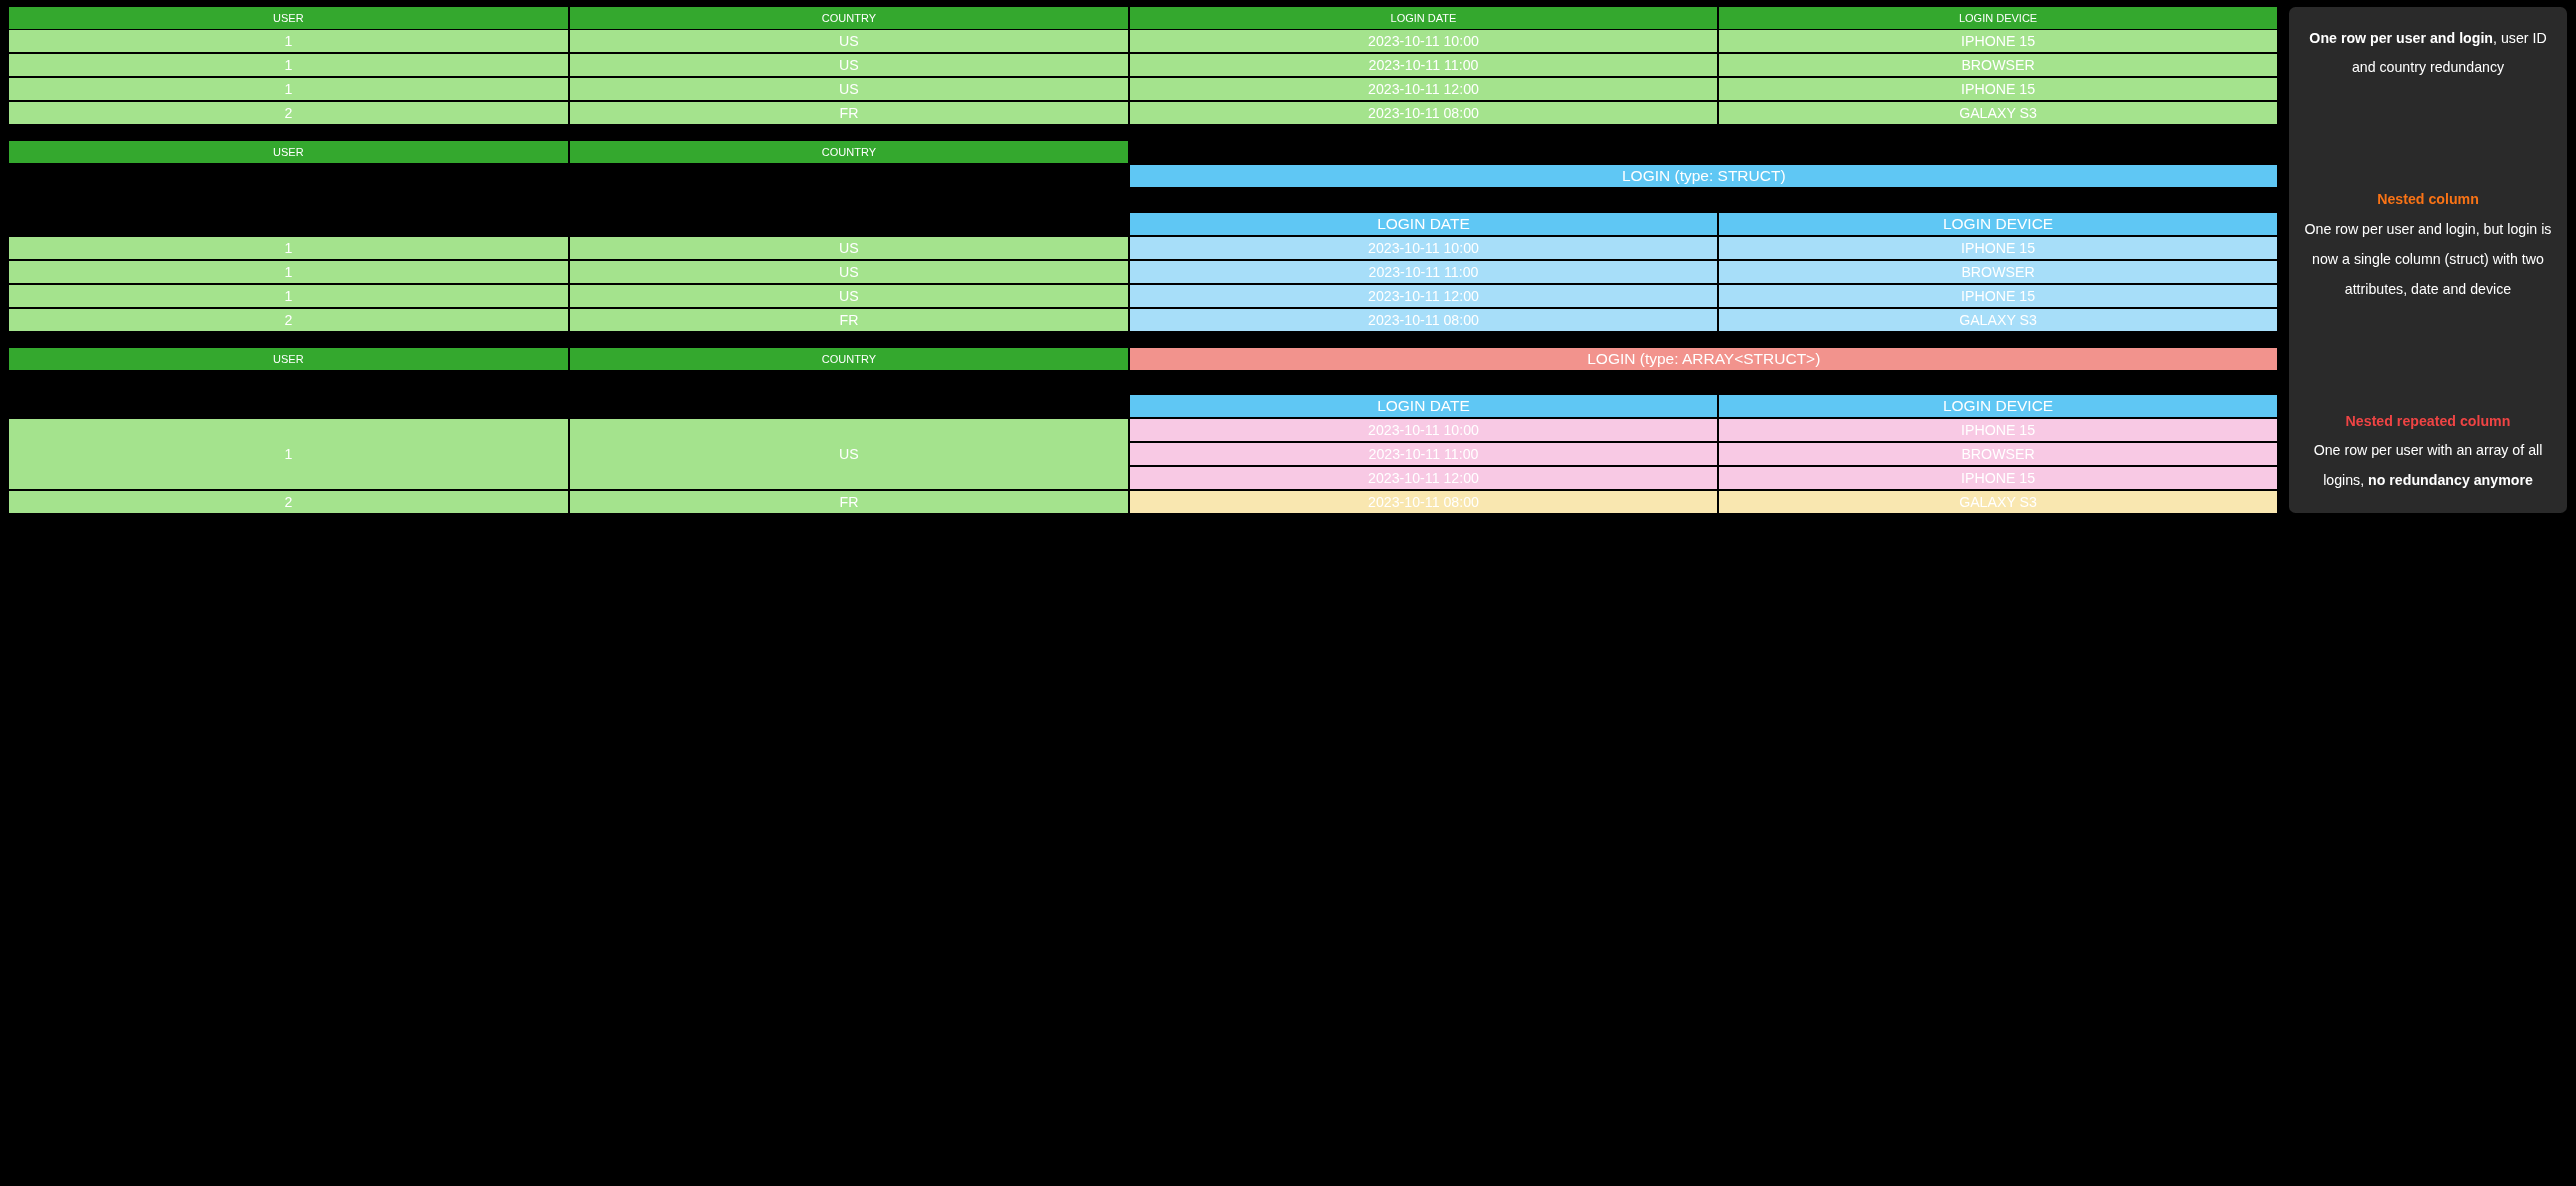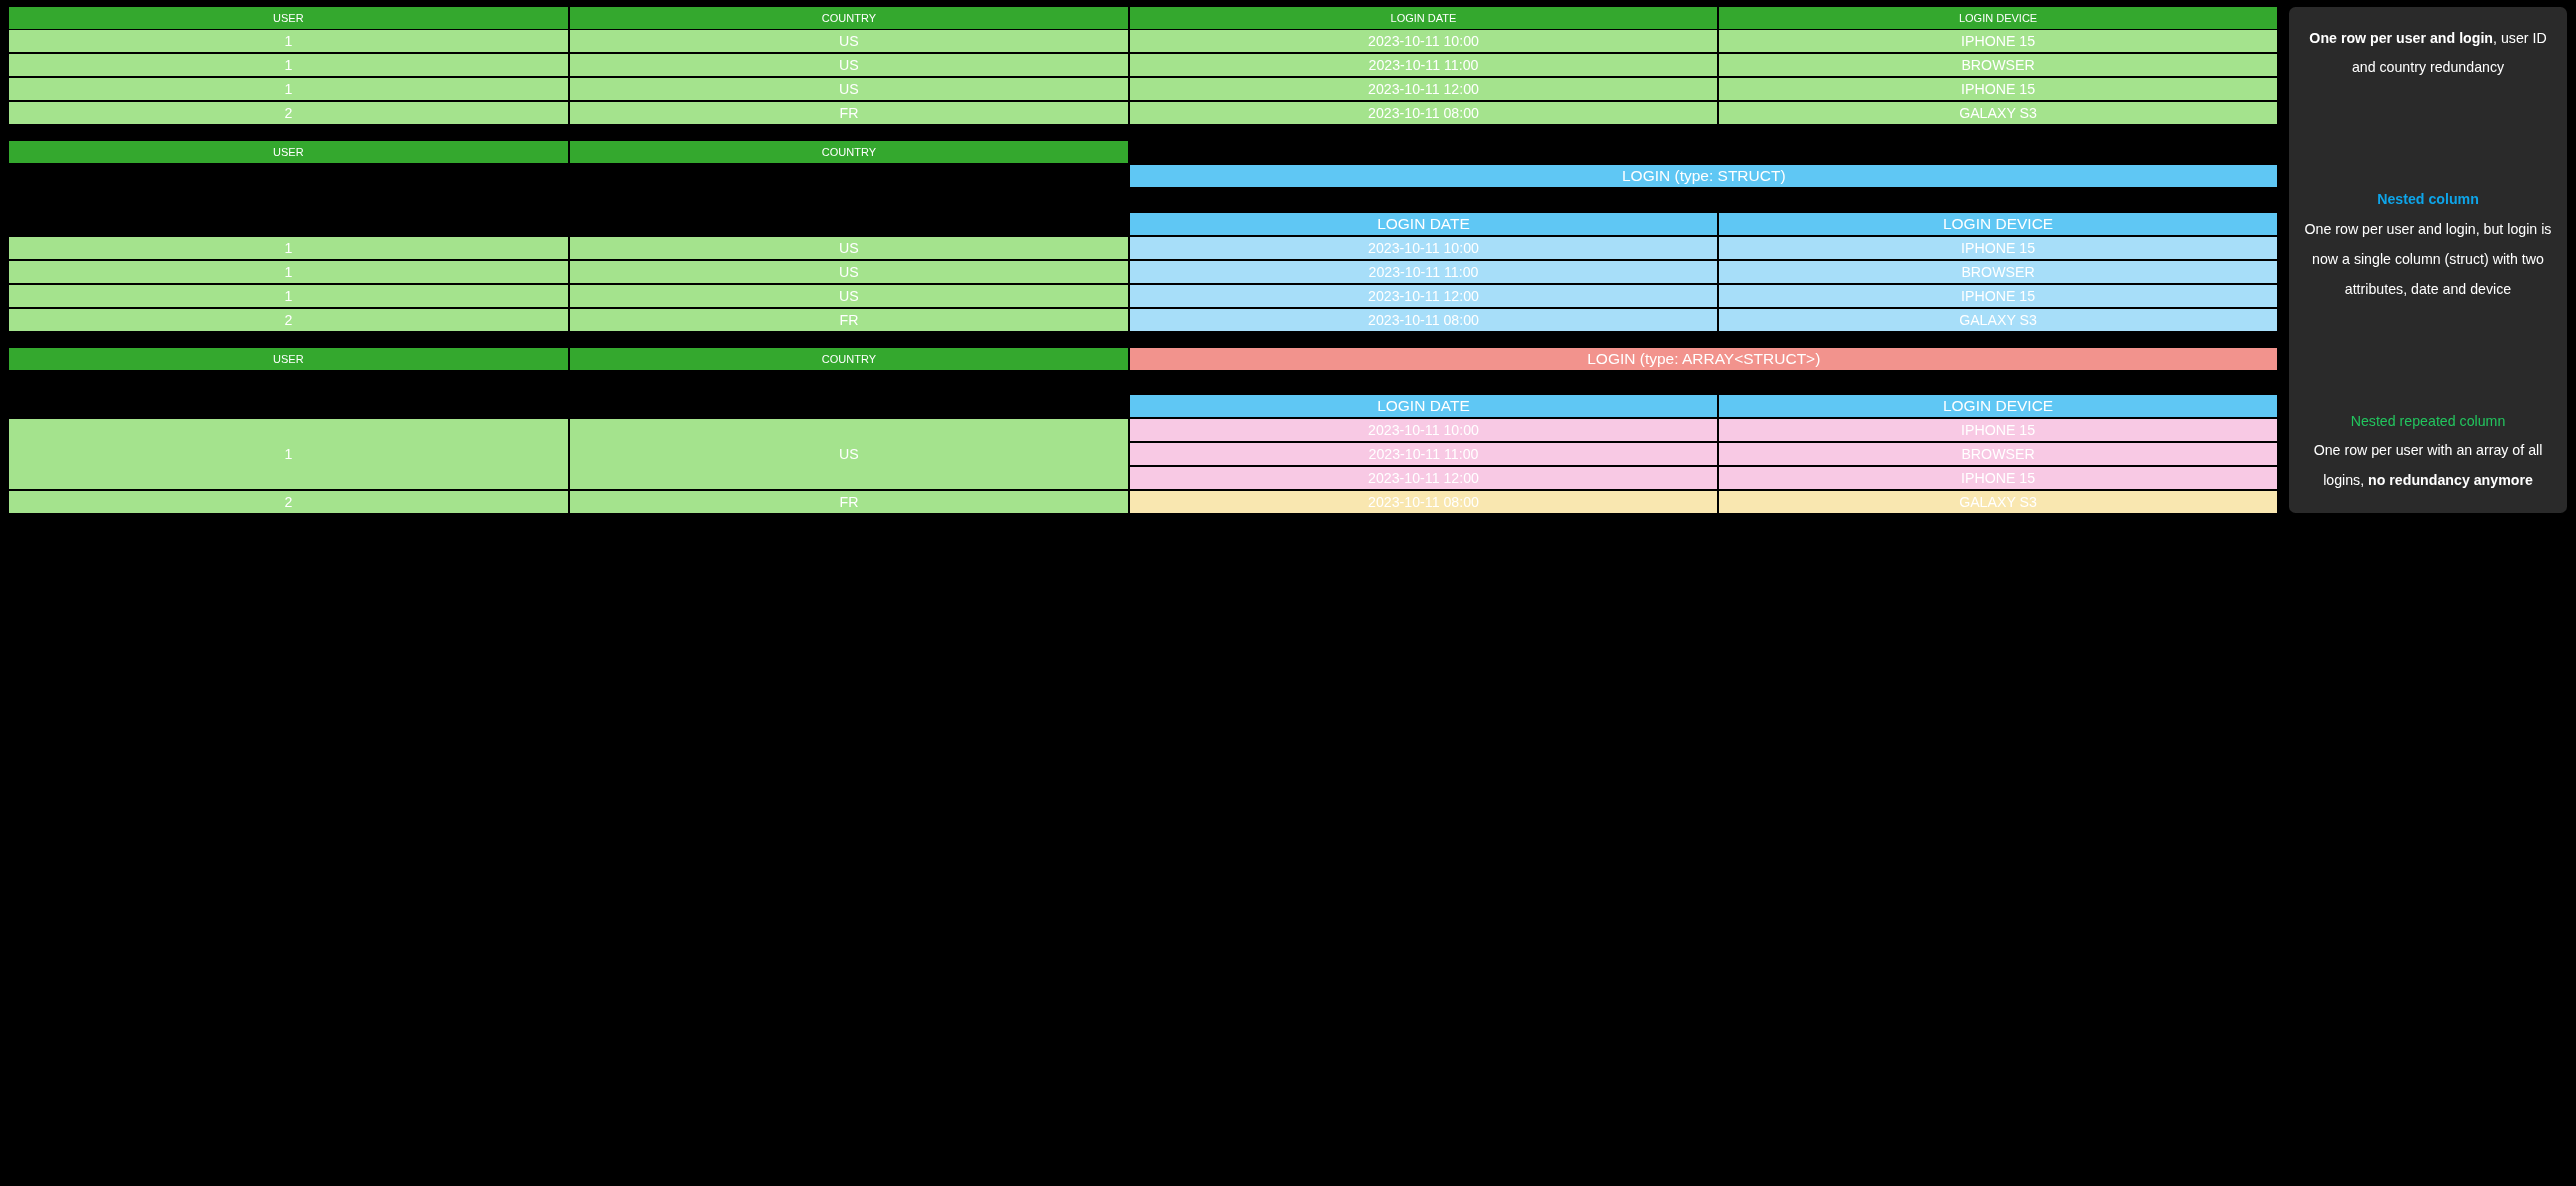--- a/index.html
+++ b/index.html
@@ -28,22 +28,22 @@
     box-sizing: border-box;
     display: flex;
     flex-direction: column;
     justify-content: space-between;
     font-size: 14.2px;
     line-height: 2.1;
     text-align: center;
     align-items: center;
   }
   .captions .block { }
-  .captions .title-blue { color: #0ea5e9; font-weight: 700; }
-  .captions .title-red  { color: #22c55e; font-weight: 400; }
+  .captions .title-blue { color: #f97316; font-weight: 700; }
+  .captions .title-red  { color: #ef4444; font-weight: 700; }
   .captions .plain { color: #fff; font-weight: 400; }
   .captions .bold { font-weight: 700; }
 
   
   .tbl {
     display: grid;
     gap: 1.9px;
     font-size: 14.2px;
   }
   .cell {

